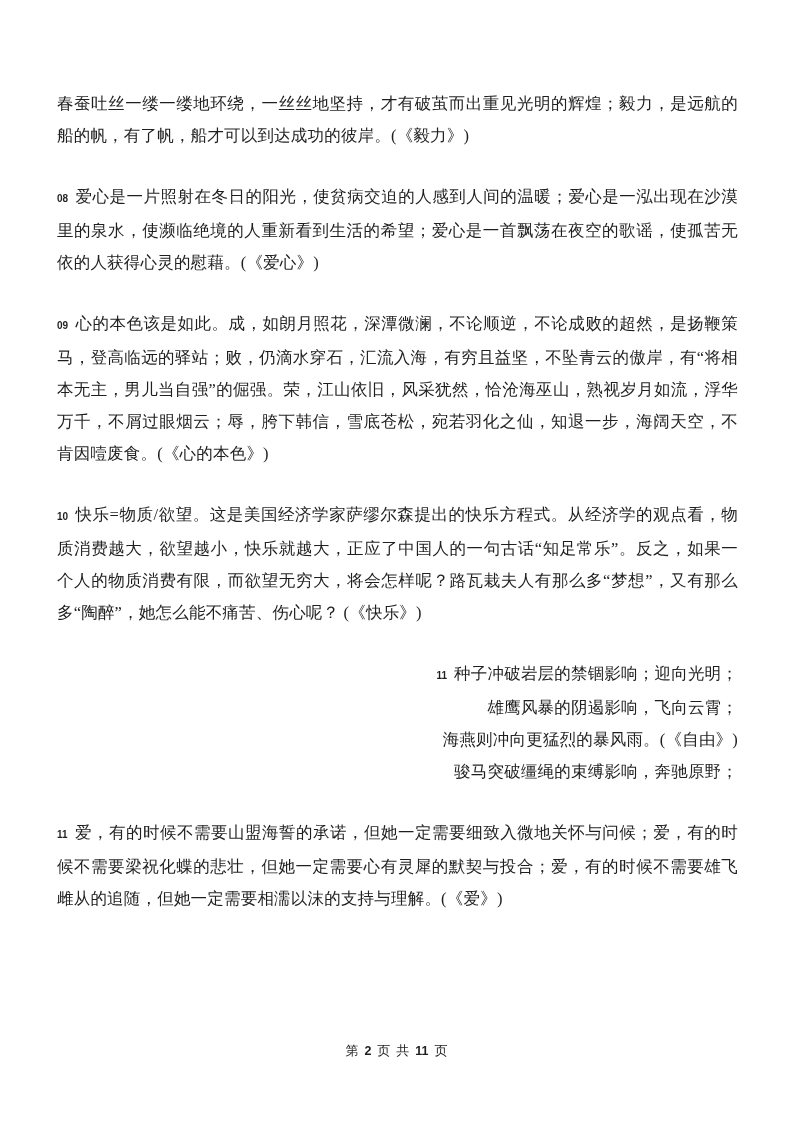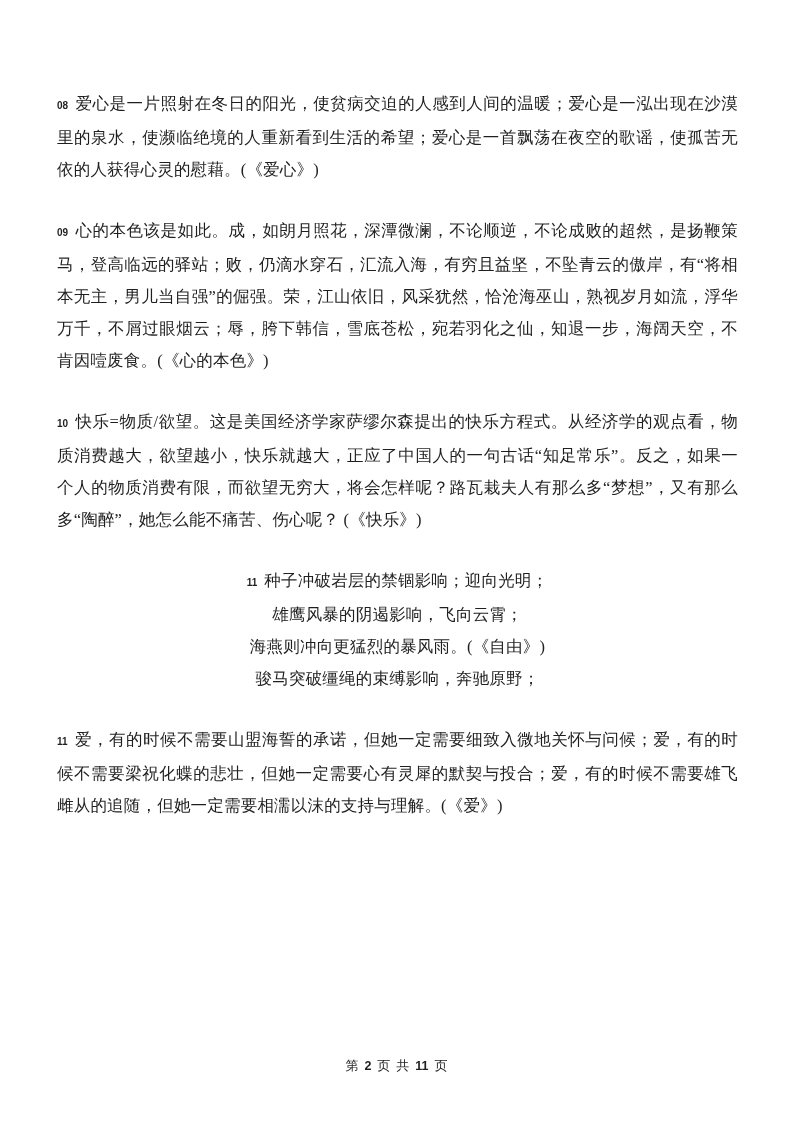--- a/index.html
+++ b/index.html
@@ -28,59 +28,59 @@
   }
   .para {
     margin: 0 0 29px 0;
     font-size: 16.5px;
     line-height: 32px;
     text-align: justify;
     text-justify: inter-ideograph;
     letter-spacing: 0.2px;
   }
   .para.poem {
-    text-align: center;
+    text-align: right;
   }
   .poem-line {
     display: block;
   }
   .num {
     font-family: "Liberation Sans", "DejaVu Sans", sans-serif;
     font-weight: 600;
     font-size: 10px;
     margin-right: 7px;
     letter-spacing: 0;
   }
   .footer {
     position: absolute;
     left: 0;
     right: 0;
     top: 1042px;
     text-align: center;
     font-size: 13px;
     line-height: 18px;
     color: #1f1f1f;
-    margin-top: 15px;
   }
   .footer span {
     margin: 0 3px;
   }
   .fnum {
     font-family: "Liberation Sans", "DejaVu Sans", sans-serif;
     font-weight: 700;
     font-size: 12.5px;
   }
 </style>
 </head>
 <body>
 
 <div class="page">
 
   <div class="content">
 
+    <p class="para"><span>春蚕吐丝一缕一缕地环绕，一丝丝地坚持，才有破茧而出重见光明的辉煌；毅力，是远航的船的帆，有了帆，船才可以到达成功的彼岸。(《毅力》)</span></p>
 
     <p class="para"><span class="num">08</span><span>爱心是一片照射在冬日的阳光，使贫病交迫的人感到人间的温暖；爱心是一泓出现在沙漠里的泉水，使濒临绝境的人重新看到生活的希望；爱心是一首飘荡在夜空的歌谣，使孤苦无依的人获得心灵的慰藉。(《爱心》)</span></p>
 
     <p class="para"><span class="num">09</span><span>心的本色该是如此。成，如朗月照花，深潭微澜，不论顺逆，不论成败的超然，是扬鞭策马，登高临远的驿站；败，仍滴水穿石，汇流入海，有穷且益坚，不坠青云的傲岸，有“将相本无主，男儿当自强”的倔强。荣，江山依旧，风采犹然，恰沧海巫山，熟视岁月如流，浮华万千，不屑过眼烟云；辱，胯下韩信，雪底苍松，宛若羽化之仙，知退一步，海阔天空，不肯因噎废食。(《心的本色》)</span></p>
 
     <p class="para"><span class="num">10</span><span>快乐=物质/欲望。这是美国经济学家萨缪尔森提出的快乐方程式。从经济学的观点看，物质消费越大，欲望越小，快乐就越大，正应了中国人的一句古话“知足常乐”。反之，如果一个人的物质消费有限，而欲望无穷大，将会怎样呢？路瓦栽夫人有那么多“梦想”，又有那么多“陶醉”，她怎么能不痛苦、伤心呢？ (《快乐》)</span></p>
 
     <div class="para poem">
       <span class="poem-line"><span class="num">11</span><span>种子冲破岩层的禁锢影响；迎向光明；</span></span>
       <span class="poem-line"><span>雄鹰风暴的阴遏影响，飞向云霄；</span></span>

